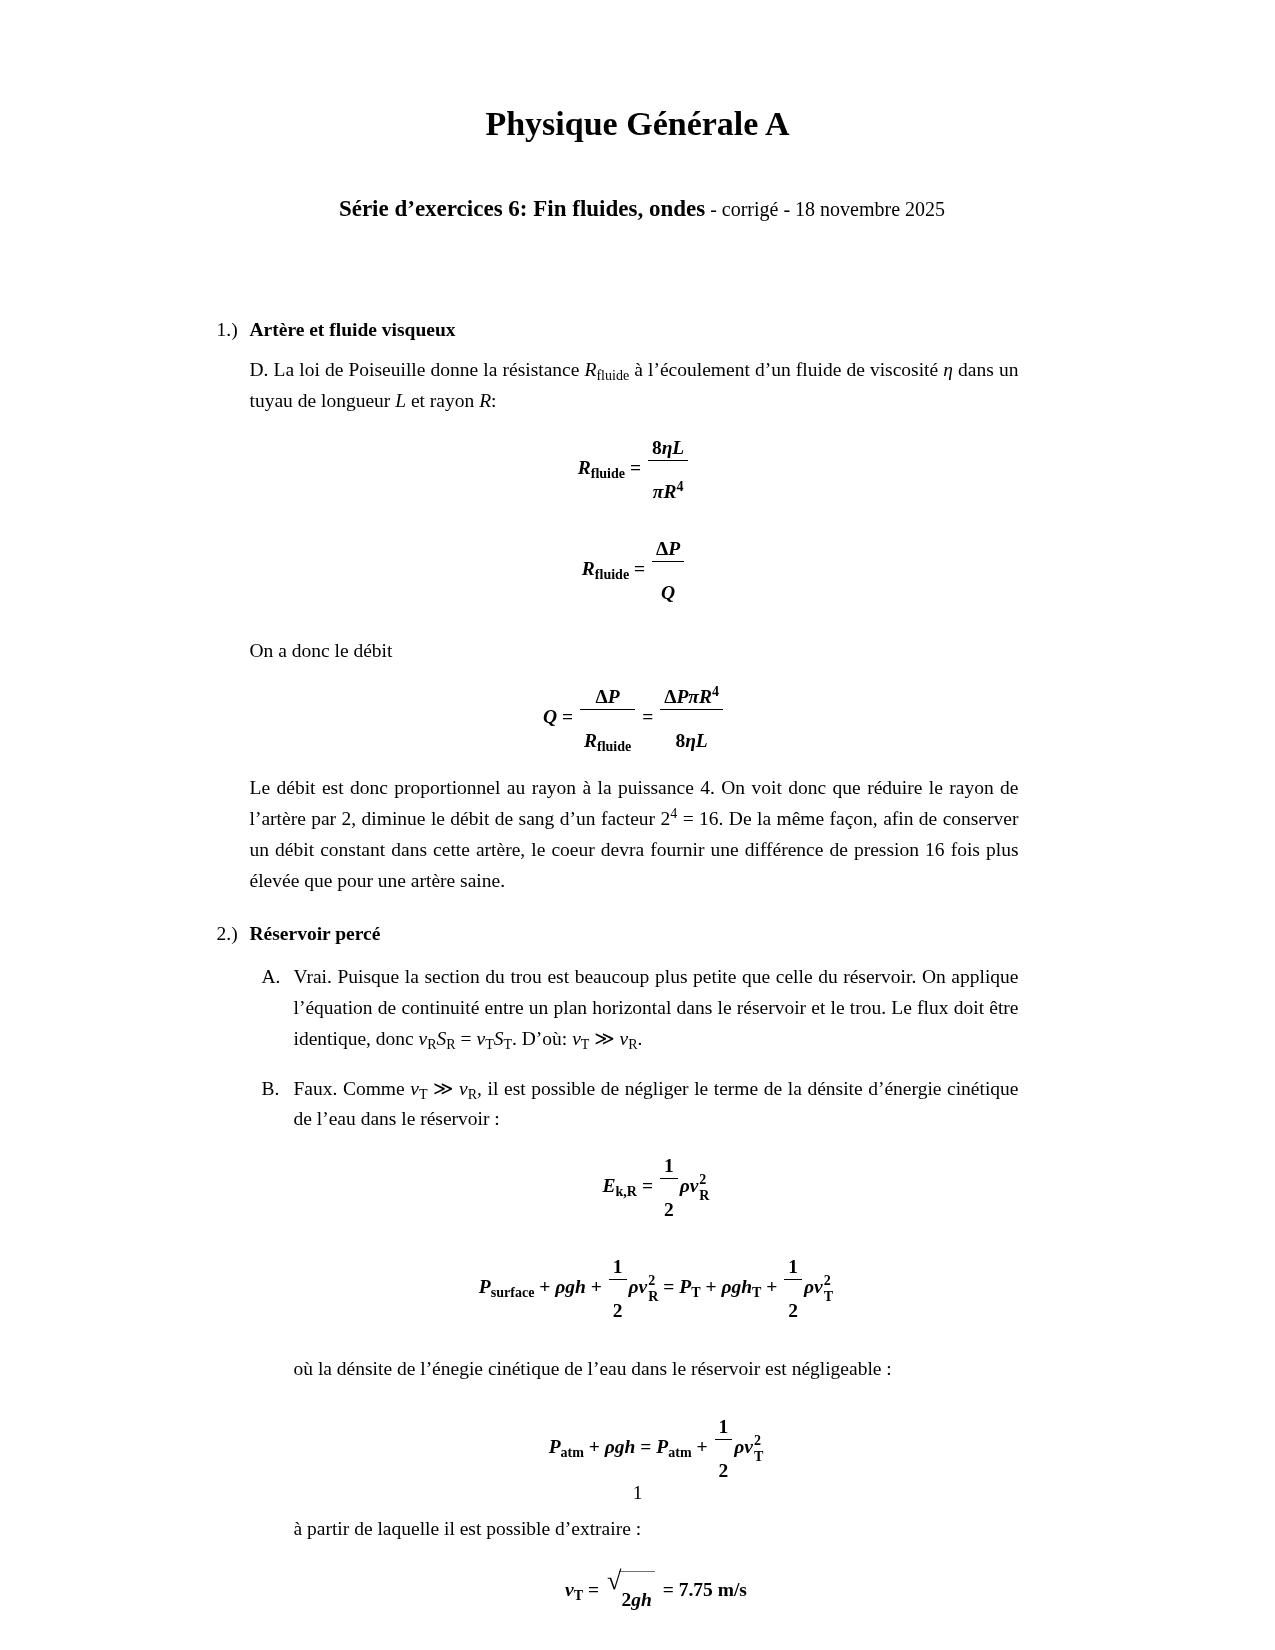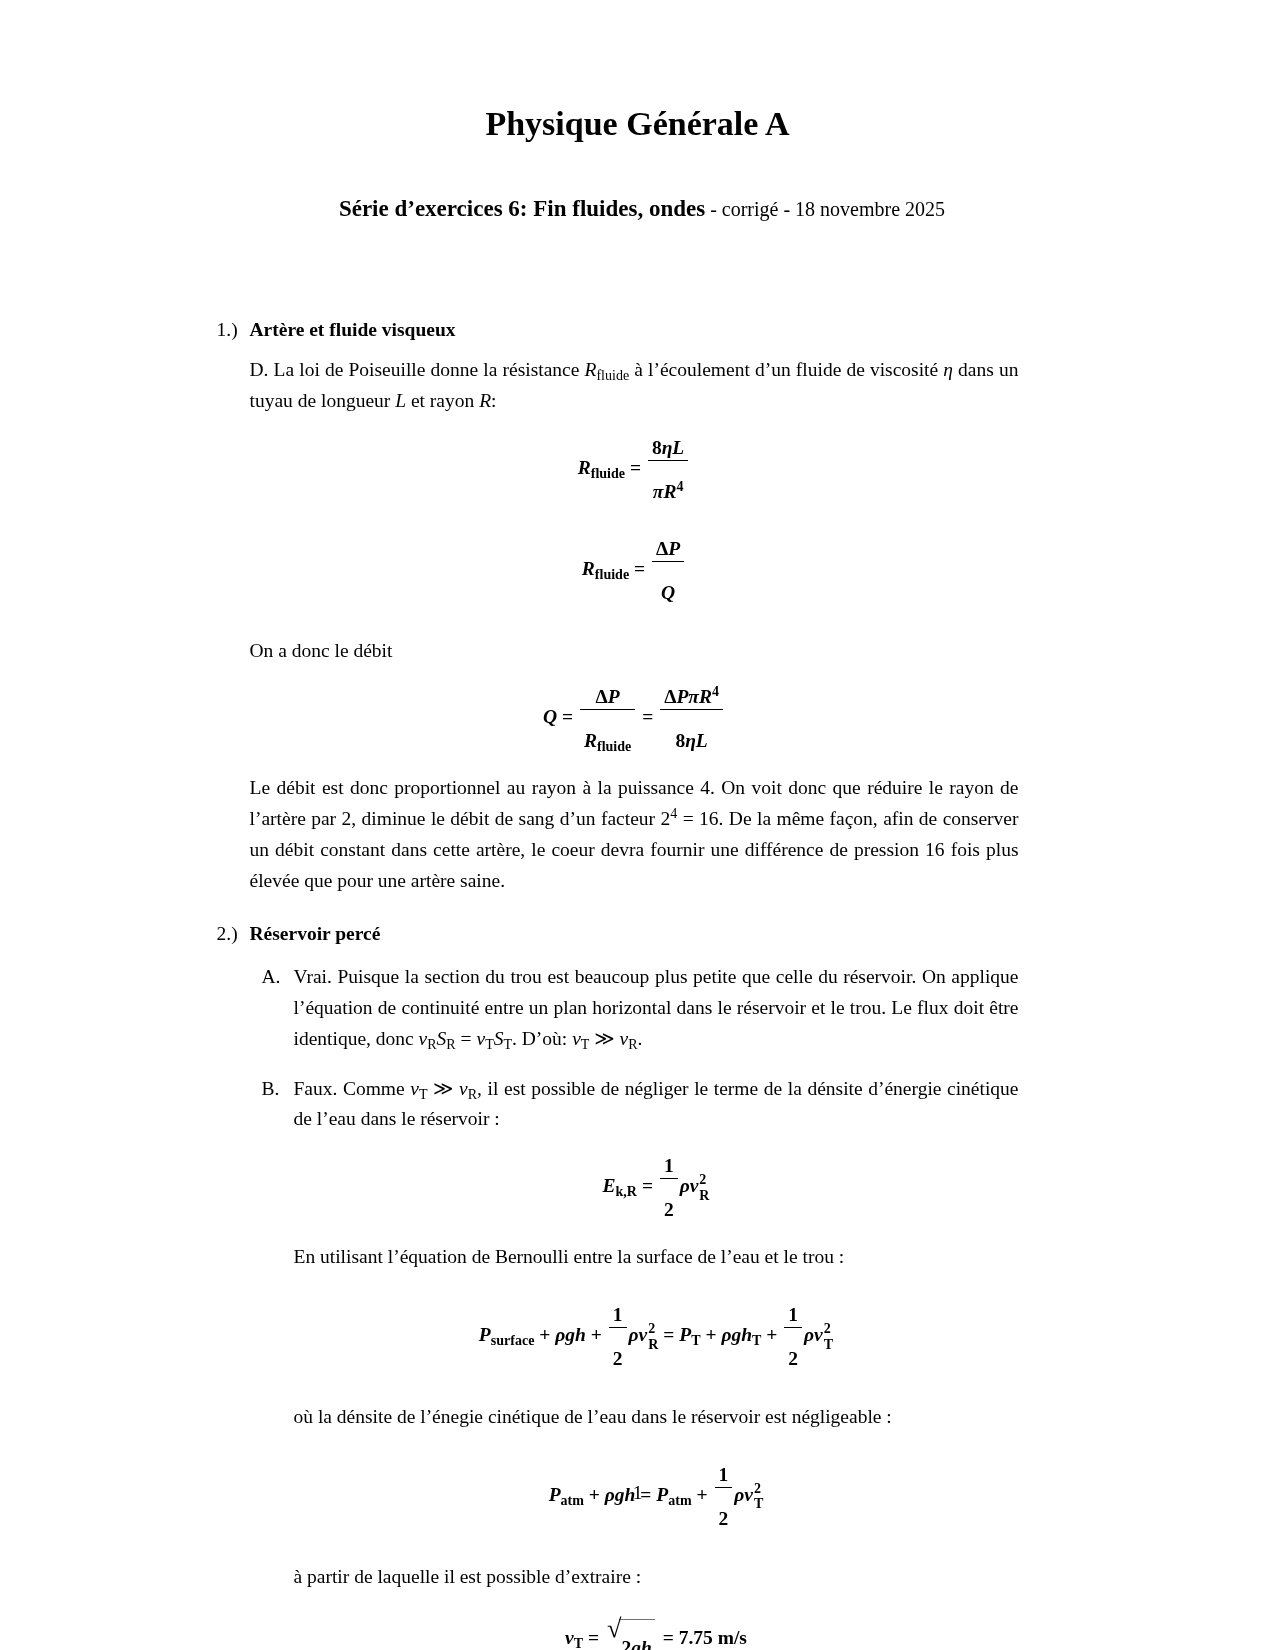--- a/index.html
+++ b/index.html
@@ -143,21 +143,20 @@
         </div>
 
         <div class="item2">
           <span class="lab2">B.</span>
           <div class="body2">
             <p>Faux. Comme <i>v</i><sub>T</sub> ≫ <i>v</i><sub>R</sub>, il est possible de négliger le terme de la dénsite d’énergie cinétique de l’eau dans le réservoir :</p>
             <div class="displayf"><i>E</i><sub>k,R</sub> = <span class="frac"><span class="num">1</span><span class="den">2</span></span><i>ρv</i><span class="ss">
                   <span>2</span>
                   <span>R</span>
                 </span></div>
-            <p>En utilisant l’équation de Bernoulli entre la surface de l’eau et le trou :</p>
             <div class="displayf roomy"><i>P</i><sub>surface</sub> + <i>ρgh</i> + <span class="frac"><span class="num">1</span><span class="den">2</span></span><i>ρv</i><span class="ss">
                   <span>2</span>
                   <span>R</span>
                 </span> = <i>P</i><sub>T</sub> + <i>ρgh</i><sub>T</sub> + <span class="frac"><span class="num">1</span><span class="den">2</span></span><i>ρv</i><span class="ss">
                   <span>2</span>
                   <span>T</span>
                 </span></div>
             <p>où la dénsite de l’énegie cinétique de l’eau dans le réservoir est négligeable :</p>
             <div class="displayf roomy"><i>P</i><sub>atm</sub> + <i>ρgh</i> = <i>P</i><sub>atm</sub> + <span class="frac"><span class="num">1</span><span class="den">2</span></span><i>ρv</i><span class="ss">
                   <span>2</span>

